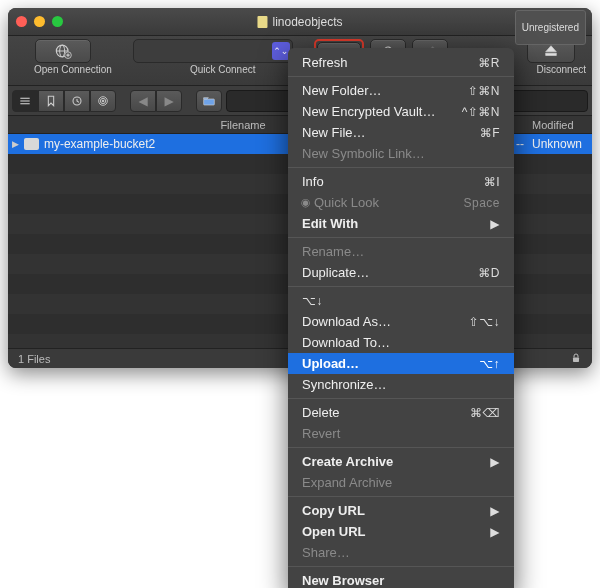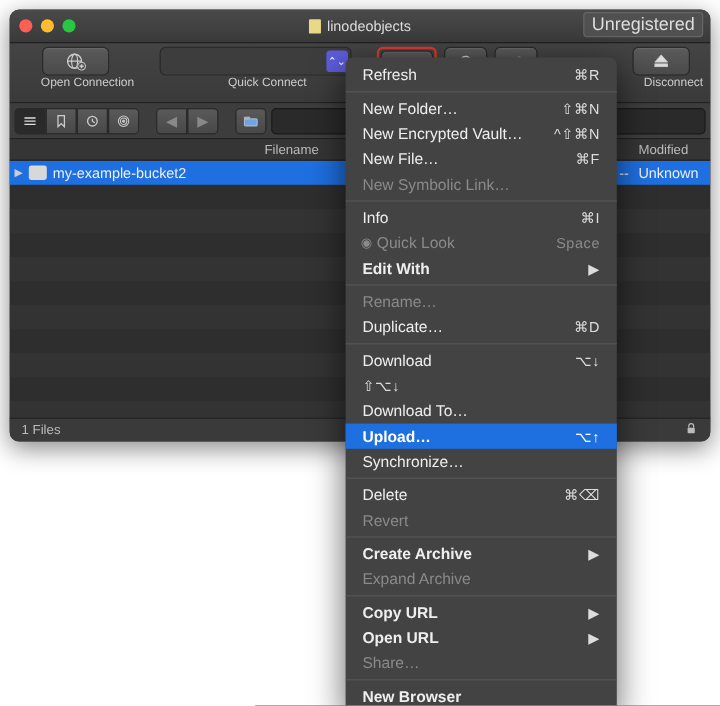--- a/index.html
+++ b/index.html
@@ -4,21 +4,21 @@
 <style>
   * { box-sizing: border-box; margin: 0; padding: 0; }
   body { font-family: -apple-system, "Helvetica Neue", Arial, sans-serif; font-size: 12px; background: #fff; width: 600px; height: 588px; overflow: hidden; position: relative; }
   .window { position: absolute; left: 8px; top: 8px; width: 584px; height: 360px; background: #2e2e2e; border-radius: 8px; box-shadow: 0 6px 20px rgba(0,0,0,0.45); overflow: hidden; }
   .titlebar { height: 28px; background: linear-gradient(#4a4a4a,#3a3a3a); display: flex; align-items: center; padding: 0 8px; position: relative; border-bottom:1px solid #222;}
   .traffic { display: flex; gap: 7px; }
   .light { width: 11px; height: 11px; border-radius: 50%; }
   .red { background: #ff5f57; } .yellow { background: #febc2e; } .green { background: #28c840; }
   .title-center { position: absolute; left: 50%; transform: translateX(-50%); display: flex; align-items: center; gap: 5px; color: #ddd; font-size: 12px;}
   .doc-icon { width: 10px; height: 12px; background: #e8d988; border-radius:1px; }
-  .unreg { position: absolute; right: 6px; top: 2px; background:#505050; color:#ddd; font-size:15px; padding:1px 6px; border-radius:3px; border:1px solid #666;}
+  .unreg { position: absolute; right: 6px; top: 2px; background:#505050; color:#ddd; font-size:10px; padding:11px 6px; border-radius:3px; border:1px solid #666;}
   .toolbar { height: 50px; background: linear-gradient(#444,#3a3a3a); display:flex; align-items:flex-start; padding: 3px 6px 0 6px; gap:6px; border-bottom:1px solid #222;}
   .tbgroup { display:flex; flex-direction:column; align-items:center; gap:1px; }
   .tb-btn { background: linear-gradient(#5a5a5a,#4a4a4a); border:1px solid #2a2a2a; border-radius:5px; height:24px; display:flex; align-items:center; justify-content:center; box-shadow:inset 0 1px 0 rgba(255,255,255,0.08);}
   .tb-btn.w1 { width: 56px; }
   .tb-btn.w3 { width: 36px; }
   .tb-lbl { color:#ccc; font-size:10px;margin-left:20px; }
   .tb-quick { flex:1; display:flex; flex-direction:column; align-items:center; }
   .combo { height:24px; width:100%; max-width:160px; background:#3d3d3d; border:1px solid #2a2a2a; border-radius:5px; display:flex; align-items:center; justify-content:flex-end;}
   .combo-arrow { width:18px; height:18px; background:#5d5ddd; border-radius:3px; margin-right:2px; display:flex; align-items:center; justify-content:center; color:#fff; font-size:9px;}
   .gear-highlight { border:2px solid #d93a2b; border-radius:5px; padding:1px; }
@@ -273,24 +273,24 @@
   <div class="mi dis">
       <span class="lbl">Rename…</span>
       <span class="sc"></span>
     </div>
   <div class="mi">
       <span class="lbl">Duplicate…</span>
       <span class="sc">⌘D</span>
     </div>
   <div class="sep"></div>
   <div class="mi">
-      <span class="lbl">Download</span>
       <span class="sc">⌥↓</span>
     </div>
   <div class="mi">
+      <span class="lbl">Download As…</span>
       <span class="sc">⇧⌥↓</span>
     </div>
   <div class="mi">
       <span class="lbl">Download To…</span>
       <span class="sc"></span>
     </div>
   <div class="mi hl bold">
       <span class="lbl">Upload…</span>
       <span class="sc">⌥↑</span>
     </div>

